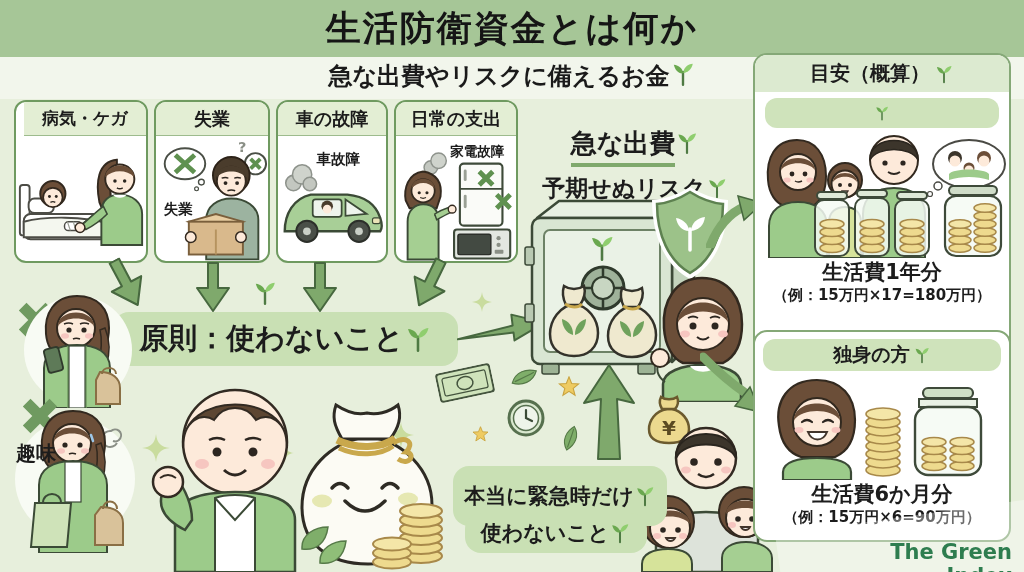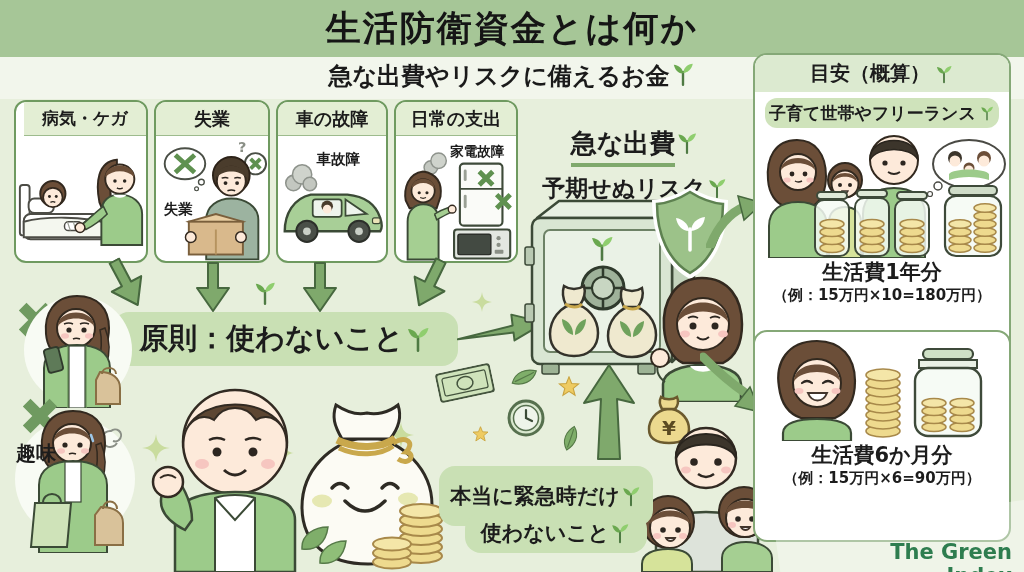--- a/index.html
+++ b/index.html
@@ -386,21 +386,21 @@
         <ellipse cx="53" cy="40" rx="21" ry="7"></ellipse>
         <ellipse cx="53" cy="31" rx="21" ry="7"></ellipse>
         <ellipse cx="53" cy="22" rx="21" ry="7"></ellipse>
         <ellipse cx="53" cy="13" rx="21" ry="7" fill="#f4e6a8"></ellipse>
       <ellipse cx="24" cy="64" rx="19" ry="6.5"></ellipse>
         <ellipse cx="24" cy="55" rx="19" ry="6.5"></ellipse>
         <ellipse cx="24" cy="46" rx="19" ry="6.5" fill="#f4e6a8"></ellipse>
     </g>
   </svg>
 
-  <div class="abs pill pill-md" style="left:439px;top:466px;width:214px;height:60px;z-index:5;">
+  <div class="abs pill pill-md" style="left:453px;top:466px;width:214px;height:60px;z-index:5;">
     <span>本当に緊急時だけ</span>
       <svg width="22" height="22">
         <use href="#sprout"></use>
       </svg>
   </div>
   <div class="abs pill pill-md" style="left:465px;top:513px;width:182px;height:40px;z-index:5;">
     <span>使わないこと</span>
       <svg width="22" height="22">
         <use href="#sprout"></use>
       </svg>
@@ -450,21 +450,20 @@
   </svg>
 
   <div class="abs g-box" style="left:753px;top:53px;width:258px;height:322px;">
     <div class="g-head">
         <span>目安（概算）</span>
         <svg width="20" height="20">
           <use href="#sprout"></use>
         </svg>
       </div>
     <div class="g-pill" style="width:234px;height:30px;margin:6px auto 0;font-size:17px;">
-        <span>子育て世帯やフリーランス</span>
         <svg width="16" height="16">
           <use href="#sprout"></use>
         </svg>
       </div>
     <svg width="250" height="128" viewBox="0 0 250 128" style="margin:2px auto 0;">
       <path d="M40,10 C18,10 9,28 11,50 C12,64 19,73 27,76 L56,76 C65,70 69,60 69,46 C69,24 58,10 40,10 Z" fill="#6b4e38" stroke="#32291f" stroke-width="2"></path>
       <circle cx="41" cy="42" r="18" fill="#fdeada" stroke="#32291f" stroke-width="2"></circle>
       <path d="M24,40 C24,24 58,24 58,40 C51,31 31,31 24,40 Z" fill="#6b4e38"></path>
       <circle cx="35" cy="44" r="2.4" fill="#2c2620"></circle>
         <circle cx="48" cy="44" r="2.4" fill="#2c2620"></circle>
@@ -536,24 +535,30 @@
           <ellipse cx="228" cy="118" rx="11" ry="4.2"></ellipse>
             <ellipse cx="228" cy="110" rx="11" ry="4.2"></ellipse>
             <ellipse cx="228" cy="102" rx="11" ry="4.2"></ellipse>
             <ellipse cx="228" cy="94" rx="11" ry="4.2"></ellipse>
             <ellipse cx="228" cy="86" rx="11" ry="4.2"></ellipse>
             <ellipse cx="228" cy="78" rx="11" ry="4.2" fill="#f4e6a8"></ellipse>
         </g>
       </g>
     </svg>
     <div class="amount">生活費1年分</div>
-    <div class="example">（例：15万円×10=180万円）</div>
+    <div class="example">（例：15万円×17=180万円）</div>
   </div>
 
   <div class="abs g-box" style="left:753px;top:330px;width:258px;height:212px;">
+    <div class="g-pill" style="width:238px;height:32px;margin:7px auto 0;font-size:19px;">
+        <span>独身の方</span>
+        <svg width="18" height="18">
+          <use href="#sprout"></use>
+        </svg>
+      </div>
     <svg width="250" height="106" viewBox="0 0 250 106" style="margin:3px auto 0;">
       <path d="M60,6 C30,6 18,28 22,52 C24,68 32,79 44,83 L78,83 C92,77 98,64 98,46 C98,22 84,6 60,6 Z" fill="#6b4e38" stroke="#32291f" stroke-width="2.2"></path>
       <circle cx="60" cy="48" r="24" fill="#fdeada" stroke="#32291f" stroke-width="2"></circle>
       <path d="M37,46 C37,24 83,24 83,46 C74,34 46,34 37,46 Z" fill="#6b4e38"></path>
       <path d="M45,48 Q50,44 55,48 M66,48 Q71,44 76,48" stroke="#2c2620" stroke-width="2.2" fill="none" stroke-linecap="round"></path>
       <path d="M51,58 C55,68 66,68 70,58 Z" fill="#fff" stroke="#42352c" stroke-width="2"></path>
       <ellipse cx="42" cy="56" rx="4.5" ry="3" fill="#f6c6c0"></ellipse>
         <ellipse cx="79" cy="56" rx="4.5" ry="3" fill="#f6c6c0"></ellipse>
       <path d="M26,106 L26,98 C26,88 41,84 60,84 C79,84 94,88 94,98 L94,106 Z" fill="#9ccb8a" stroke="#3b4a36" stroke-width="2.2"></path>
       <g fill="#eeda8e" stroke="#a8894a" stroke-width="1.6">

